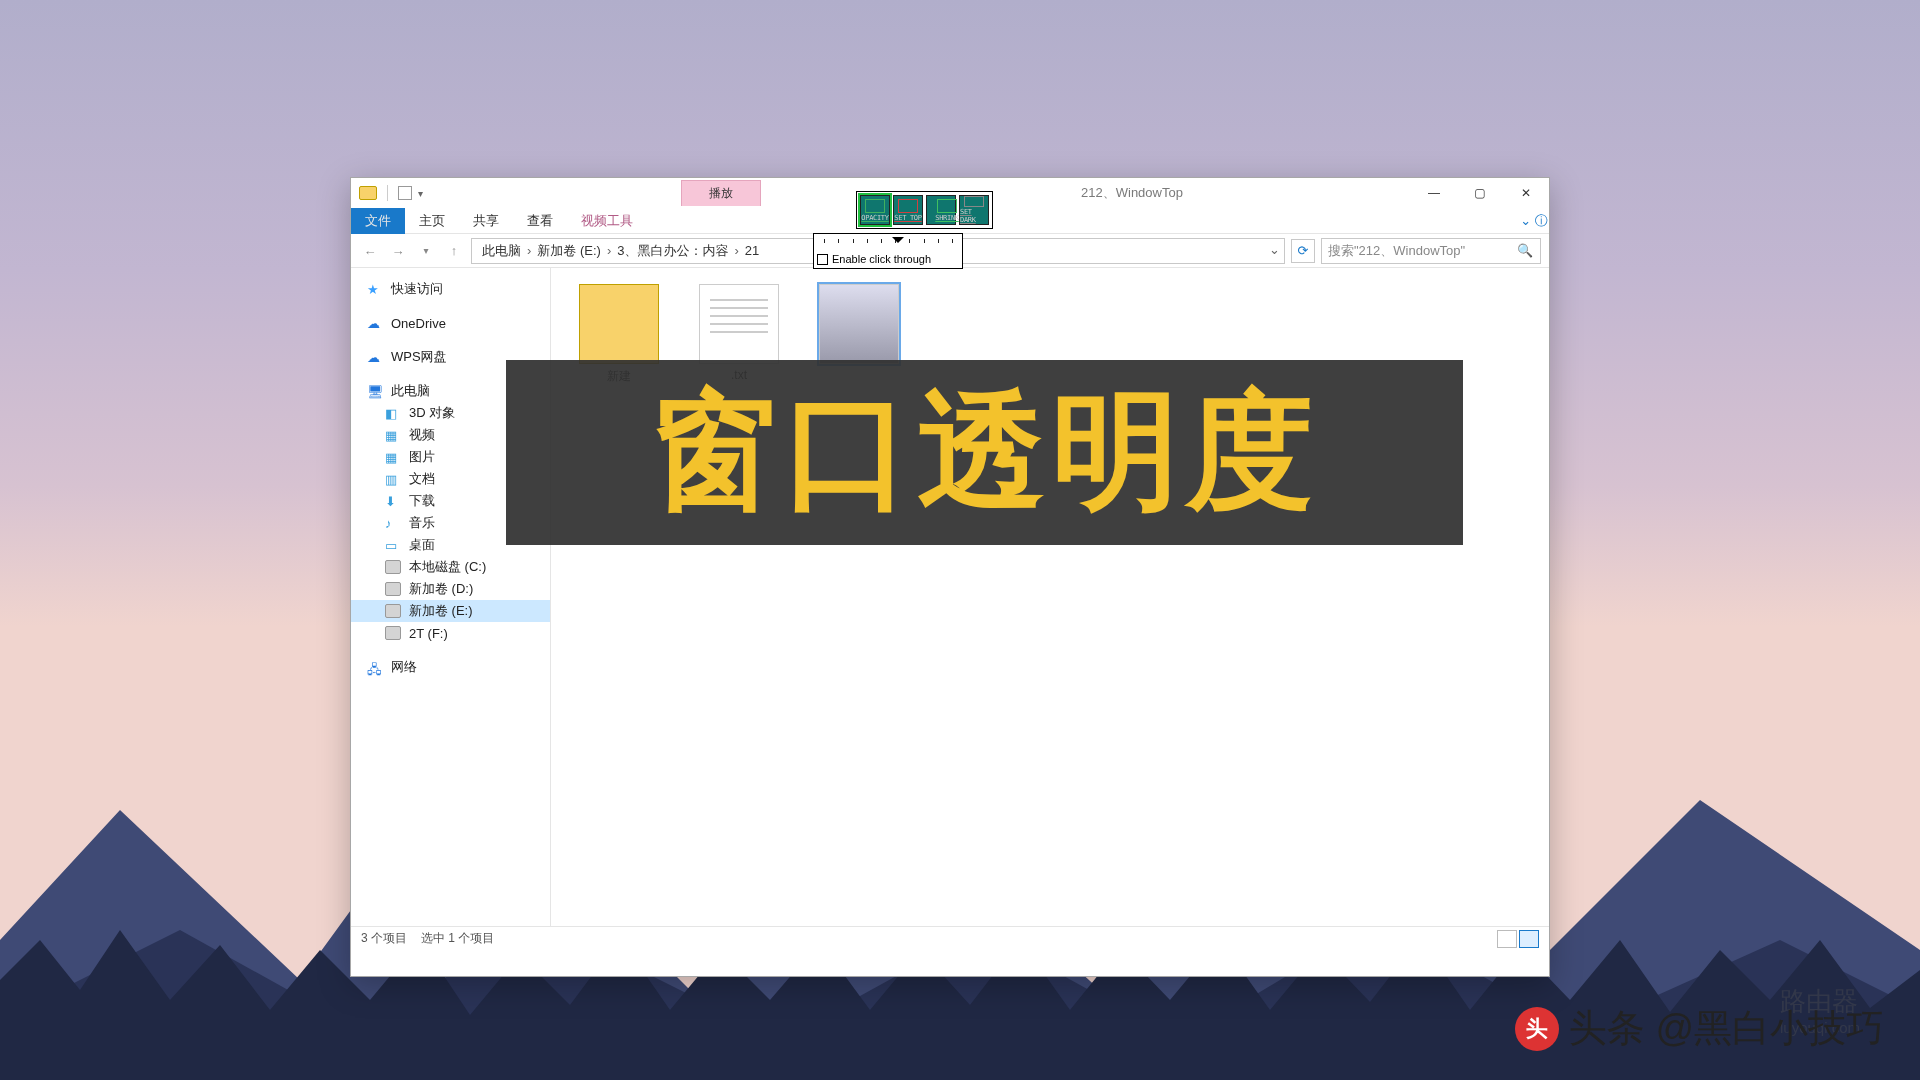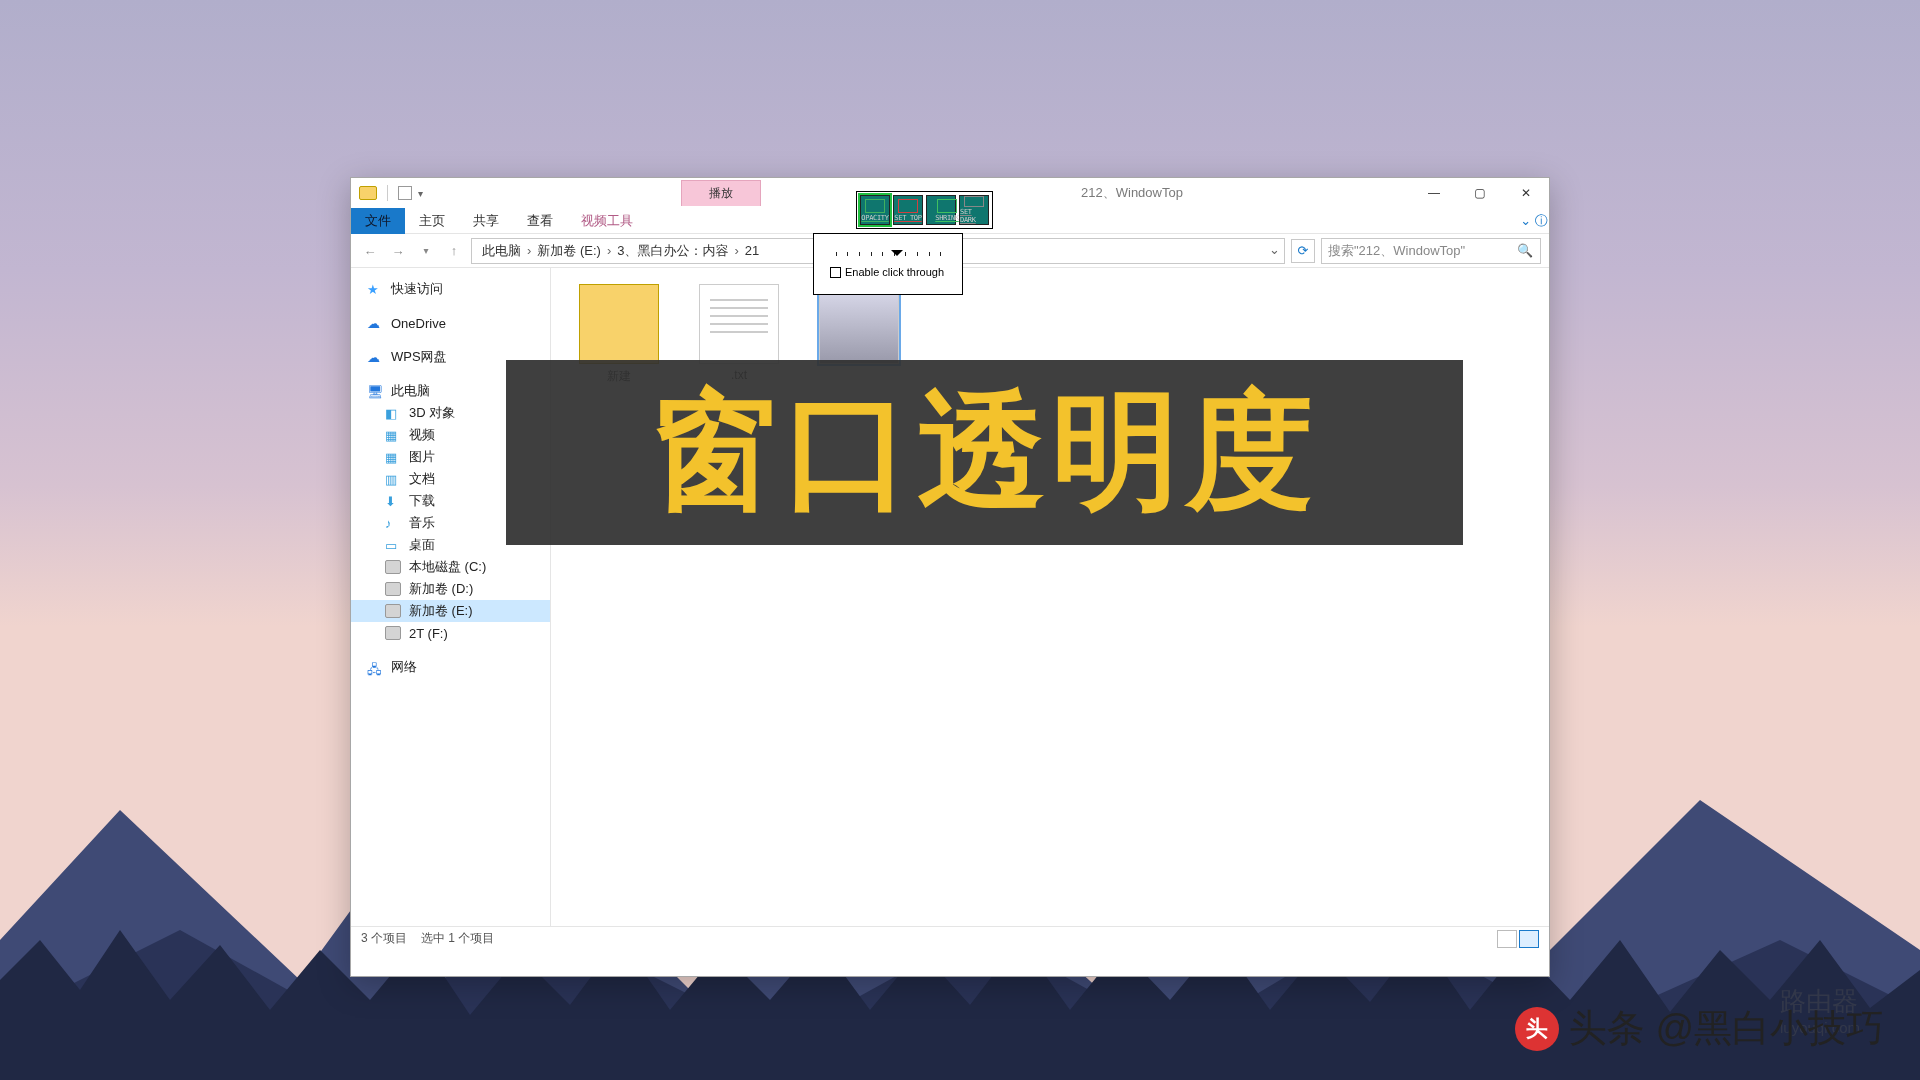--- a/index.html
+++ b/index.html
@@ -35,21 +35,21 @@
 .qat .mini { width:14px; height:14px; border:1px solid #999; }
 .titlebar-title { margin-left: 320px; color:#7a7a7a; font-size:13px;text-align:center; }
 .winbtns { position:absolute; right:0; top:0; height:30px; display:flex; }
 .winbtn { width:46px; height:30px; display:flex; align-items:center; justify-content:center; color:#333; }
 .tab-play { background:#f7c6d8; color:#333; padding:4px 27px; margin-left:300px; border:1px solid #e5a5bd; border-bottom:none; }
 .ribbon {
   height:26px; background:#fff; border-bottom:1px solid #e5e5e5;
   display:flex; align-items:center;
 }
 .ribbon .tab { padding:0 14px; font-size:13px; color:#333; height:26px; line-height:26px; }
-.ribbon .tab.file { background:#1979ca; color:#0f172a; }
+.ribbon .tab.file { background:#1979ca; color:#e5e5e5; }
 .ribbon .tab.ctx { color:#b15a85; }
 .ribbon .help { margin-left:auto; width:30px; text-align:center; color:#1979ca; font-size:13px; }
 
 .navbar {
   height:34px; border-bottom:1px solid #e5e5e5;
   display:flex; align-items:center; gap:6px; padding:0 8px;
   font-size:13px; color:#333;
 }
 .nav-arrow { width:22px; height:22px; display:flex; align-items:center; justify-content:center; color:#888; }
 .breadcrumb {
@@ -108,21 +108,21 @@
 .wt-btn .wt-ico { width:20px;height:14px;border:1px solid currentColor; margin-bottom:1px;}
 .wt-btn .wt-lbl { font-size:7px;color:#ccc;font-family:monospace;letter-spacing:-.3px; }
 .wt-btn.active { outline:2px solid #20c040; color:#c05050; }
 .wt-btn.opacity { color:#40b060; }
 .wt-btn.settop { color:#d04040; }
 .wt-btn.shrink { color:#40c060;padding-left:12px; }
 .wt-btn.dark { color:#888; }
 
 .wt-pop {
   position:absolute; left:813px; top:233px;
-  width:150px; background:#fff; border:1px solid #000; padding:16px;
+  width:150px; background:#fff; border:1px solid #000; padding:3px;
   z-index:9;
 }
 .wt-pop .track { height:12px; position:relative; margin-bottom:4px; }
 .wt-pop .tick { position:absolute; top:2px; width:1px; height:4px; background:#222; }
 .wt-pop .slider-thumb { position:absolute; top:0; border:6px solid transparent; border-top-color:#000; }
 .wt-pop .cb-row { display:flex; align-items:center; gap:4px; font-family:monospace; font-size:11px; }
 .wt-pop .cb { width:11px;height:11px;border:1px solid #000; background:#fff; }
 
 
 .overlay-banner {

